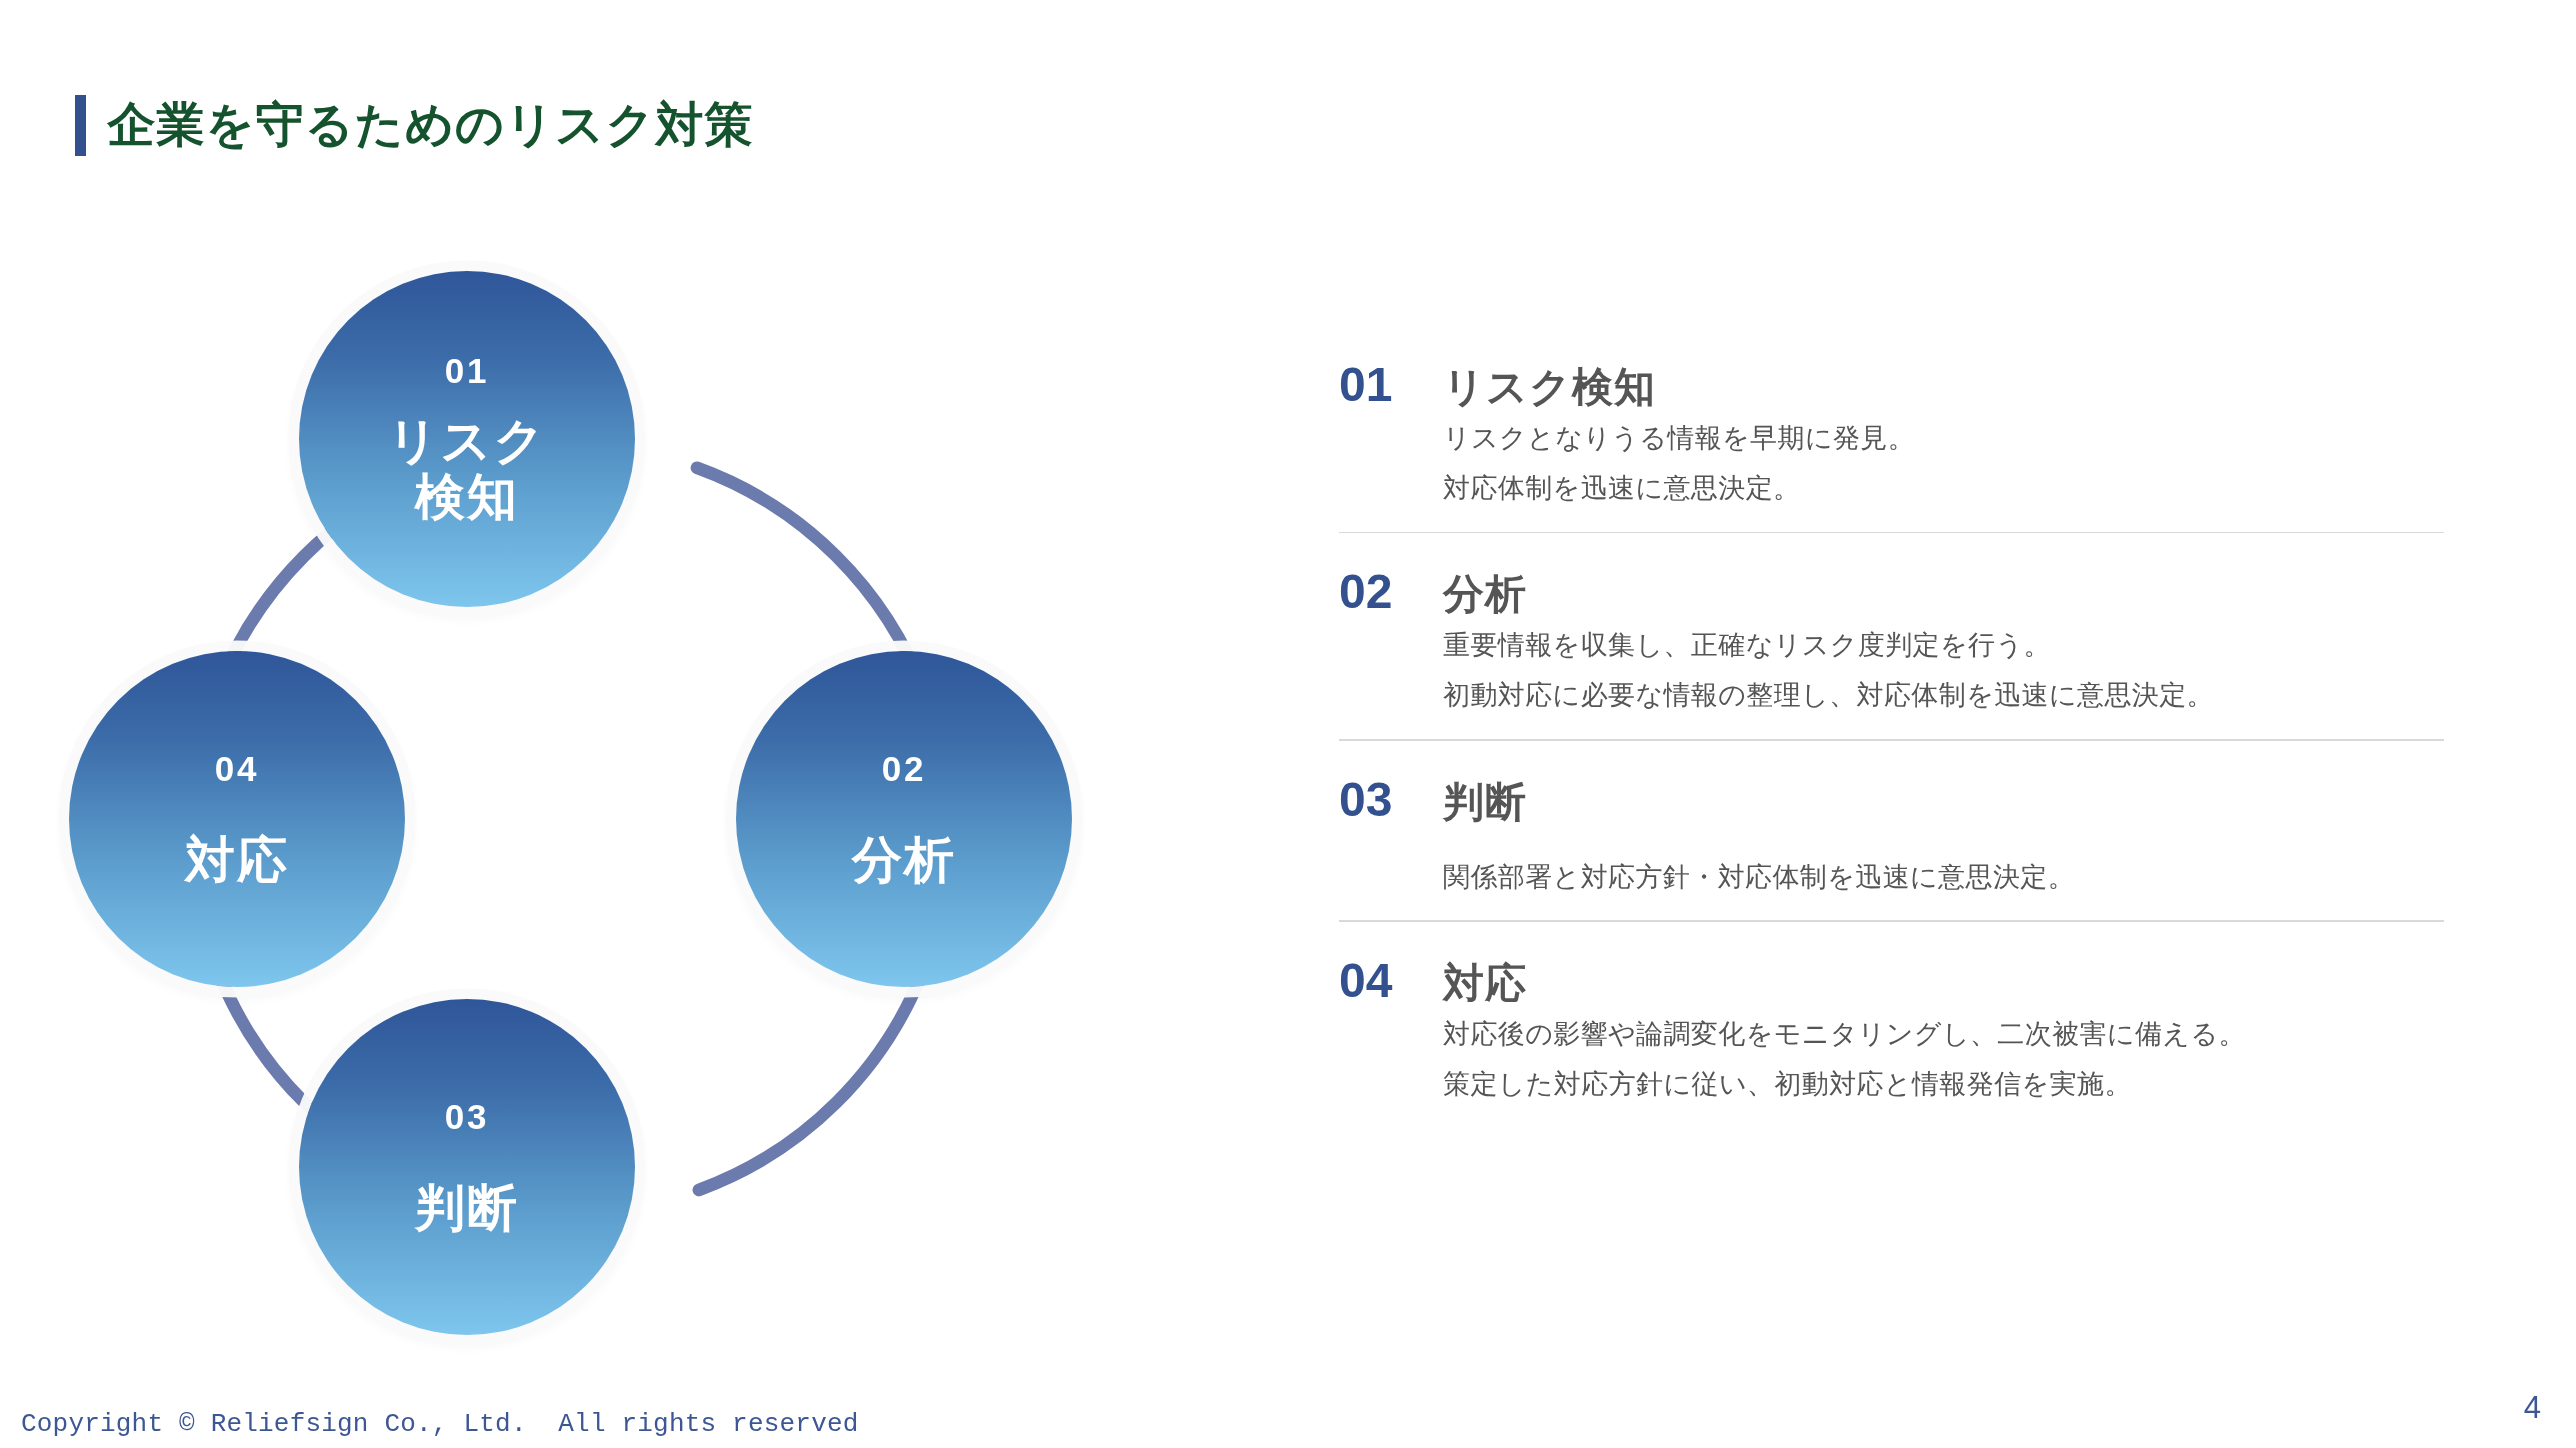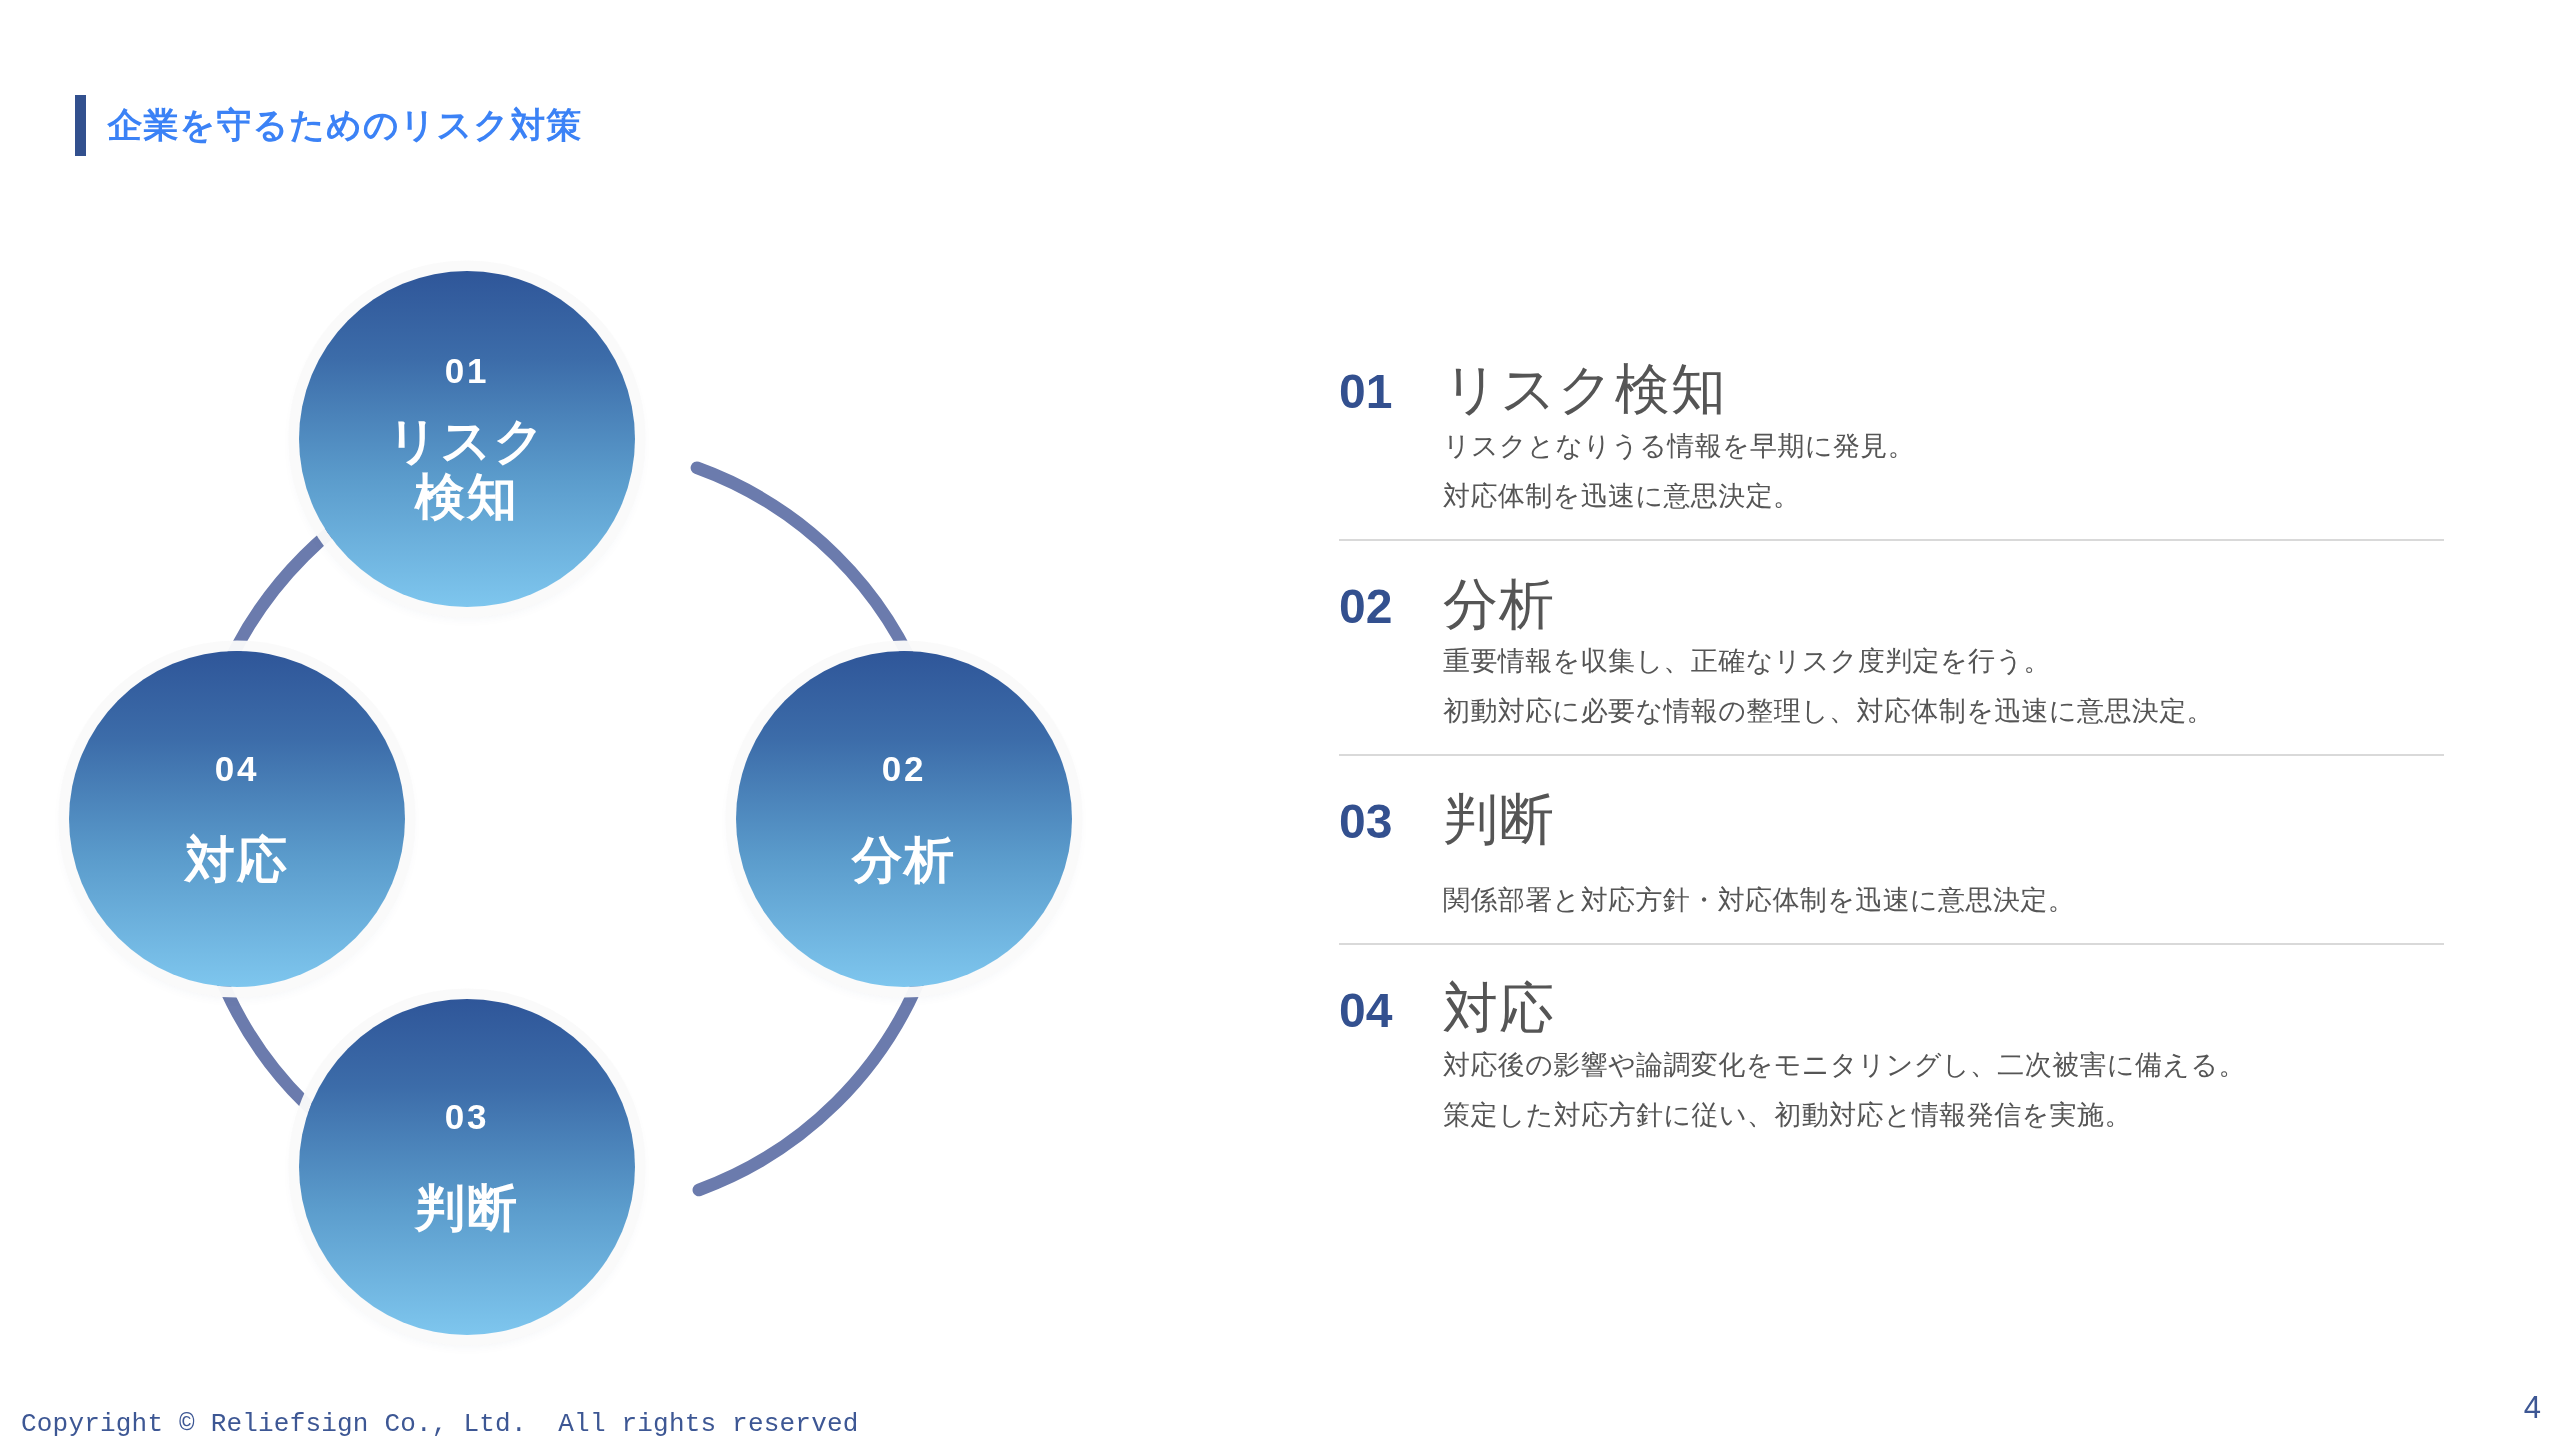--- a/index.html
+++ b/index.html
@@ -27,23 +27,23 @@
     align-items: center;
   }
   .title-bar {
     width: 10.6px;
     height: 61px;
     background: #32508e;
     margin-right: 22px;
     flex: 0 0 auto;
   }
   .title-text {
-    font-size: 35px;
-    font-weight: 700;
-    color: #3b82f6;
+    font-size: 48px;
+    font-weight: 700;
+    color: #14532d;
     letter-spacing: 1px;
     line-height: 1.1;
     white-space: nowrap;
   }
 
   
   .diagram {
     position: absolute;
     left: 106px;
     top: 261px;
@@ -130,22 +130,22 @@
   .step-num {
     font-size: 48px;
     font-weight: 700;
     color: #33508f;
     width: 104px;
     flex: 0 0 auto;
     letter-spacing: 0px;
     line-height: 1.1;
   }
   .step-title {
-    font-size: 55px;
-    font-weight: 400;
+    font-size: 41px;
+    font-weight: 700;
     color: #555555;
     letter-spacing: 1px;
     line-height: 1.1;
   }
   .step-body {
     margin-left: 104px;
     margin-top: 6px;
   }
   .step-body p {
     margin: 0 0 9.7px 0;

